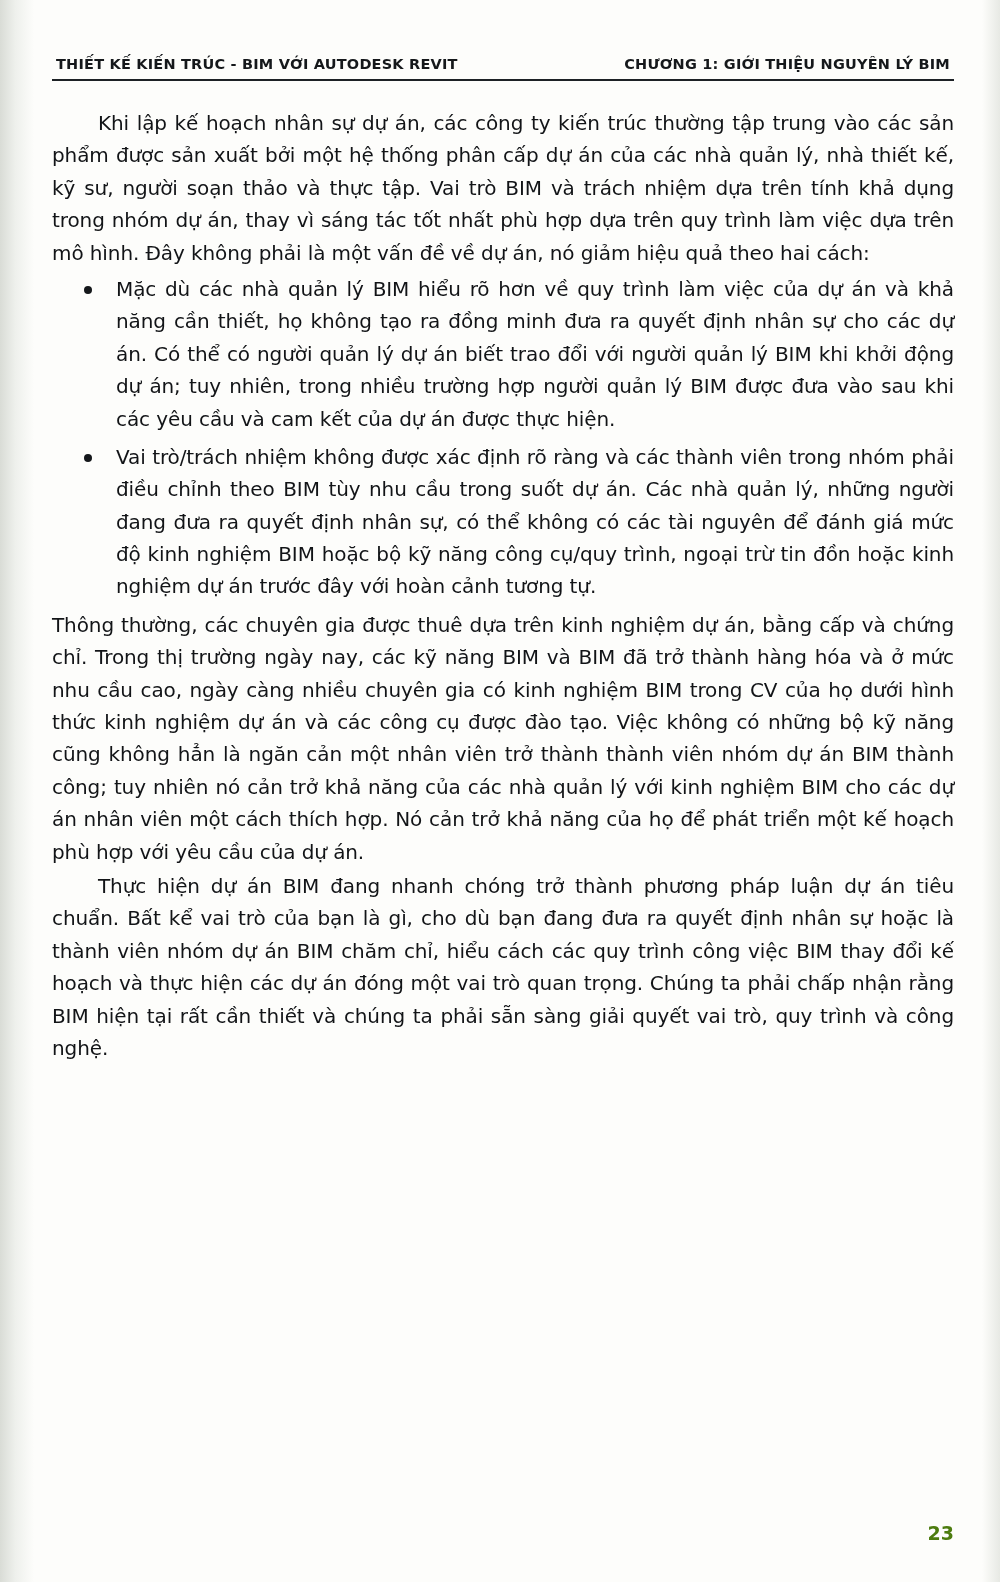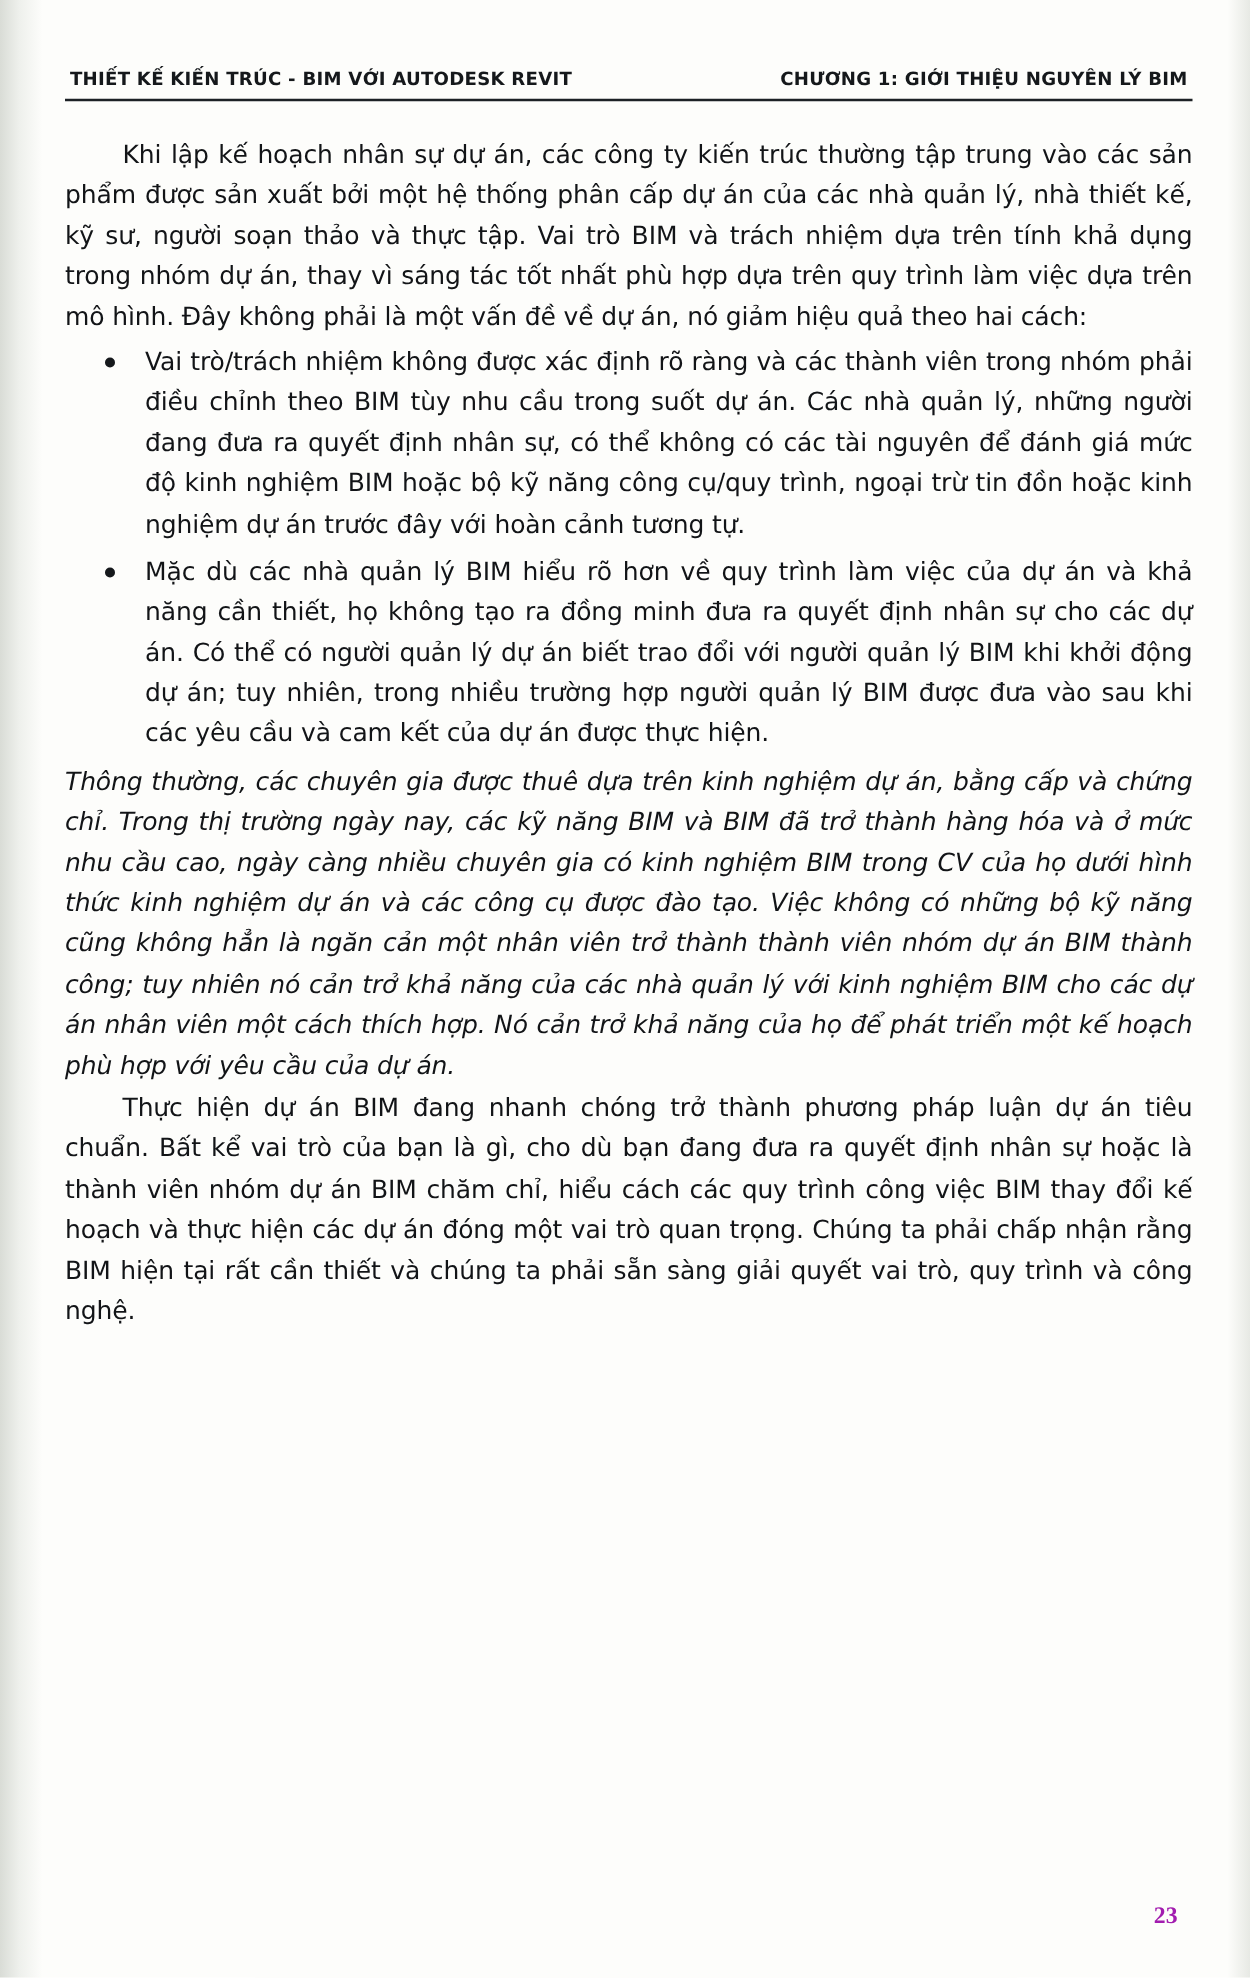--- a/index.html
+++ b/index.html
@@ -72,21 +72,21 @@
     font-size: 20px;
     line-height: 1.62;
     text-align: justify;
     color: #121417;
     letter-spacing: -0.1px;
   }
   p.para {
     margin: 0 0 2px 0;
     text-indent: 46px;
   }
-  p.para.no-indent { text-indent: 0; font-style: italic; }
+  p.para.no-indent { text-indent: 0; }
 
   ul.bullets {
     list-style: none;
     margin: 4px 0 4px 0;
     padding: 0;
   }
   ul.bullets li {
     position: relative;
     padding-left: 64px;
     margin-bottom: 6px;
@@ -98,26 +98,25 @@
     top: 13px;
     width: 8px;
     height: 8px;
     border-radius: 50%;
     background: #15181b;
   }
 
   
   .folio {
     position: absolute;
-    right: 12px;
+    right: 0;
     bottom: 8px;
     font-size: 19px;
     font-weight: bold;
-    color: #a21caf;
-    font-family: Liberation Serif, serif;
+    color: #4d7c0f;
   }
 </style>
 </head>
 <body>
 
 <div class="page">
 
   <div class="content">
 
     <div class="header">
@@ -126,25 +125,25 @@
     </div>
     <div class="rule"></div>
 
     <div class="body-text">
 
       <p class="para">Khi lập kế hoạch nhân sự dự án, các công ty kiến trúc thường tập trung vào các sản phẩm được sản xuất bởi một hệ thống phân cấp dự án của các nhà quản lý, nhà thiết kế, kỹ sư, người soạn thảo và thực tập. Vai trò BIM và trách nhiệm dựa trên tính khả dụng trong nhóm dự án, thay vì sáng tác tốt nhất phù hợp dựa trên quy trình làm việc dựa trên mô hình. Đây không phải là một vấn đề về dự án, nó giảm hiệu quả theo hai cách:</p>
 
       <ul class="bullets">
         <li>
           <span class="dot"></span>
-          <span>Vai trò/trách nhiệm không được xác định rõ ràng và các thành viên trong nhóm phải điều chỉnh theo BIM tùy nhu cầu trong suốt dự án. Các nhà quản lý, những người đang đưa ra quyết định nhân sự, có thể không có các tài nguyên để đánh giá mức độ kinh nghiệm BIM hoặc bộ kỹ năng công cụ/quy trình, ngoại trừ tin đồn hoặc kinh nghiệm dự án trước đây với hoàn cảnh tương tự.</span>
+          <span>Mặc dù các nhà quản lý BIM hiểu rõ hơn về quy trình làm việc của dự án và khả năng cần thiết, họ không tạo ra đồng minh đưa ra quyết định nhân sự cho các dự án. Có thể có người quản lý dự án biết trao đổi với người quản lý BIM khi khởi động dự án; tuy nhiên, trong nhiều trường hợp người quản lý BIM được đưa vào sau khi các yêu cầu và cam kết của dự án được thực hiện.</span>
         </li>
         <li>
           <span class="dot"></span>
-          <span>Mặc dù các nhà quản lý BIM hiểu rõ hơn về quy trình làm việc của dự án và khả năng cần thiết, họ không tạo ra đồng minh đưa ra quyết định nhân sự cho các dự án. Có thể có người quản lý dự án biết trao đổi với người quản lý BIM khi khởi động dự án; tuy nhiên, trong nhiều trường hợp người quản lý BIM được đưa vào sau khi các yêu cầu và cam kết của dự án được thực hiện.</span>
+          <span>Vai trò/trách nhiệm không được xác định rõ ràng và các thành viên trong nhóm phải điều chỉnh theo BIM tùy nhu cầu trong suốt dự án. Các nhà quản lý, những người đang đưa ra quyết định nhân sự, có thể không có các tài nguyên để đánh giá mức độ kinh nghiệm BIM hoặc bộ kỹ năng công cụ/quy trình, ngoại trừ tin đồn hoặc kinh nghiệm dự án trước đây với hoàn cảnh tương tự.</span>
         </li>
       </ul>
 
       <p class="para no-indent">Thông thường, các chuyên gia được thuê dựa trên kinh nghiệm dự án, bằng cấp và chứng chỉ. Trong thị trường ngày nay, các kỹ năng BIM và BIM đã trở thành hàng hóa và ở mức nhu cầu cao, ngày càng nhiều chuyên gia có kinh nghiệm BIM trong CV của họ dưới hình thức kinh nghiệm dự án và các công cụ được đào tạo. Việc không có những bộ kỹ năng cũng không hẳn là ngăn cản một nhân viên trở thành thành viên nhóm dự án BIM thành công; tuy nhiên nó cản trở khả năng của các nhà quản lý với kinh nghiệm BIM cho các dự án nhân viên một cách thích hợp. Nó cản trở khả năng của họ để phát triển một kế hoạch phù hợp với yêu cầu của dự án.</p>
 
       <p class="para">Thực hiện dự án BIM đang nhanh chóng trở thành phương pháp luận dự án tiêu chuẩn. Bất kể vai trò của bạn là gì, cho dù bạn đang đưa ra quyết định nhân sự hoặc là thành viên nhóm dự án BIM chăm chỉ, hiểu cách các quy trình công việc BIM thay đổi kế hoạch và thực hiện các dự án đóng một vai trò quan trọng. Chúng ta phải chấp nhận rằng BIM hiện tại rất cần thiết và chúng ta phải sẵn sàng giải quyết vai trò, quy trình và công nghệ.</p>
 
     </div>
 
     <div class="folio">23</div>

